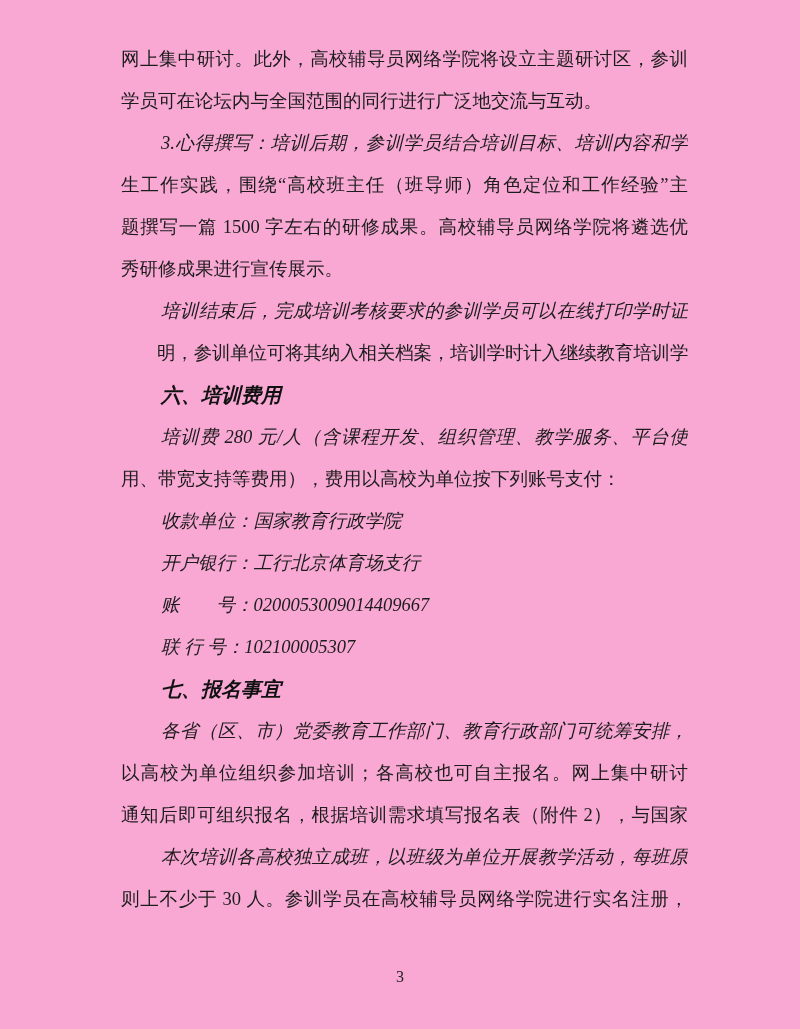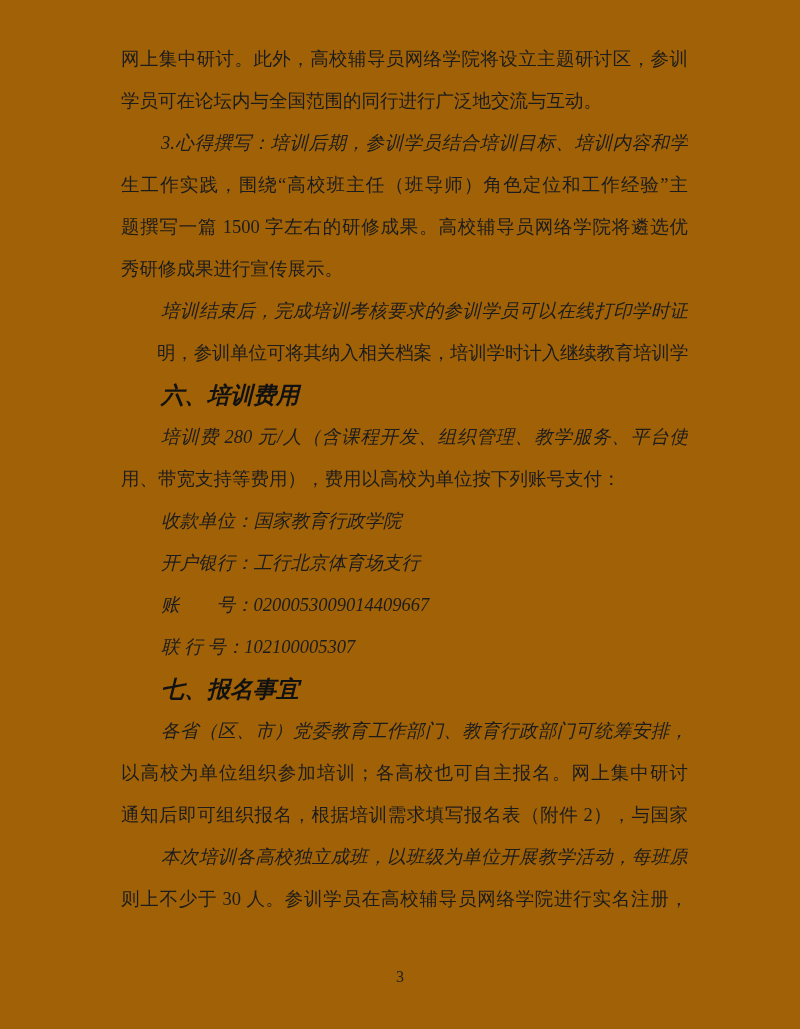--- a/index.html
+++ b/index.html
@@ -5,21 +5,21 @@
   * { margin: 0; padding: 0; box-sizing: border-box; }
   html, body {
     width: 800px;
     background: #ffffff;
     font-family: "Liberation Serif", "DejaVu Serif", serif;
   }
   .page {
     position: relative;
     width: 800px;
     height: 1029px;
-    background: #a16207;
+    background: #f9a8d4;
     overflow: hidden;
   }
   .doc-content {
     position: absolute;
     left: 121px;
     top: 38px;
     width: 567px;
   }
   .line {
     height: 42px;
@@ -34,21 +34,21 @@
     white-space: normal;
     text-align: justify;
     text-align-last: justify;
     text-justify: inter-ideograph;
   }
   .line.ind { padding-left: 40px; font-style: italic; }
   .line.tight { letter-spacing: -0.4px; margin-left: 36px; }
   .line.head {
     font-family: "Liberation Sans", "DejaVu Sans", sans-serif;
     font-weight: bold;
-    font-size: 23px;
+    font-size: 20px;
     color: #111111;
   }
   .page-number {
     position: absolute;
     left: 0;
     top: 968px;
     width: 800px;
     text-align: center;
     font-size: 16px;
     color: #222222;

